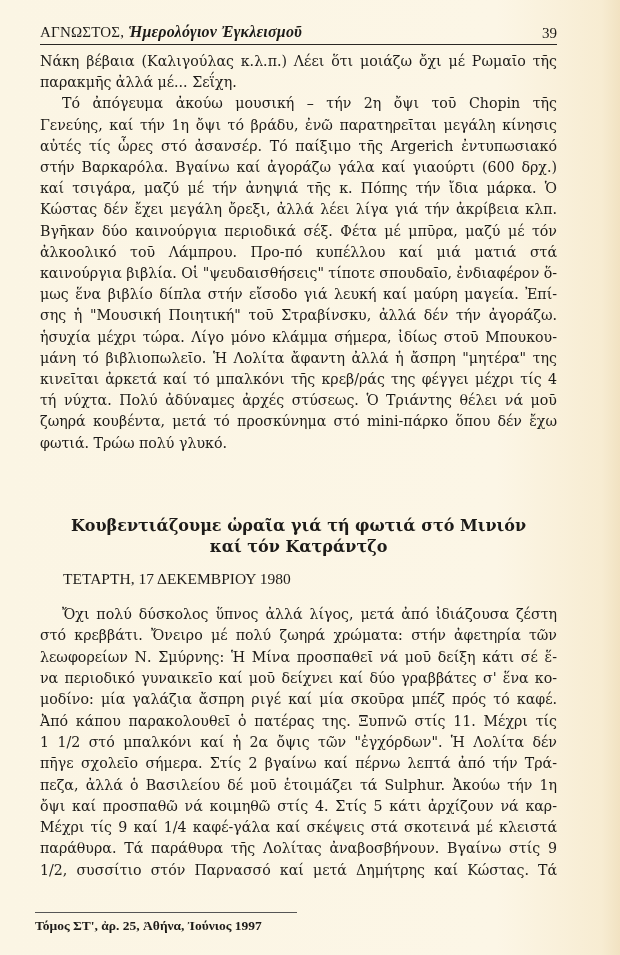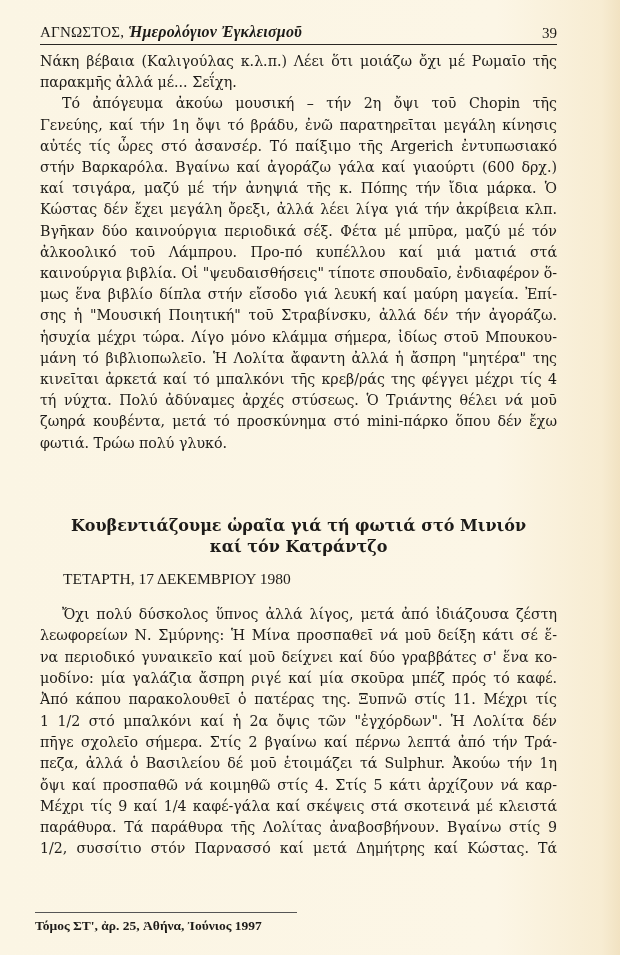--- a/index.html
+++ b/index.html
@@ -93,20 +93,21 @@
   <div class="section-title">
     <div>Κουβεντιάζουμε ὡραῖα γιά τή φωτιά στό Μινιόν</div>
     <div>καί τόν Κατράντζο</div>
   </div>
 
   <div class="date-line">ΤΕΤΑΡΤΗ, 17 ΔΕΚΕΜΒΡΙΟΥ 1980</div>
 
   <div class="body-text2">
     <p>
       <span class="line" style="padding-left: 22px; word-spacing: 0px;">Ὄχι πολύ δύσκολος ὕπνος ἀλλά λίγος, μετά ἀπό ἰδιάζουσα ζέστη</span>
+      <span class="line" style="word-spacing: 0px;">στό κρεββάτι. Ὄνειρο μέ πολύ ζωηρά χρώματα: στήν ἀφετηρία τῶν</span>
       <span class="line" style="word-spacing: 0px;">λεωφορείων Ν. Σμύρνης: Ἡ Μίνα προσπαθεῖ νά μοῦ δείξη κάτι σέ ἕ-</span>
       <span class="line" style="word-spacing: 0px;">να περιοδικό γυναικεῖο καί μοῦ δείχνει καί δύο γραββάτες σ' ἕνα κο-</span>
       <span class="line" style="word-spacing: 0px;">μοδίνο: μία γαλάζια ἄσπρη ριγέ καί μία σκοῦρα μπέζ πρός τό καφέ.</span>
       <span class="line" style="word-spacing: 0px;">Ἀπό κάπου παρακολουθεῖ ὁ πατέρας της. Ξυπνῶ στίς 11. Μέχρι τίς</span>
       <span class="line" style="word-spacing: 0px;">1 1/2 στό μπαλκόνι καί ἡ 2α ὄψις τῶν "ἐγχόρδων". Ἡ Λολίτα δέν</span>
       <span class="line" style="word-spacing: 0px;">πῆγε σχολεῖο σήμερα. Στίς 2 βγαίνω καί πέρνω λεπτά ἀπό τήν Τρά-</span>
       <span class="line" style="word-spacing: 0px;">πεζα, ἀλλά ὁ Βασιλείου δέ μοῦ ἑτοιμάζει τά Sulphur. Ἀκούω τήν 1η</span>
       <span class="line" style="word-spacing: 0px;">ὄψι καί προσπαθῶ νά κοιμηθῶ στίς 4. Στίς 5 κάτι ἀρχίζουν νά καρ-</span>
       <span class="line" style="word-spacing: 0px;">Μέχρι τίς 9 καί 1/4 καφέ-γάλα καί σκέψεις στά σκοτεινά μέ κλειστά</span>
       <span class="line" style="word-spacing: 0px;">παράθυρα. Τά παράθυρα τῆς Λολίτας ἀναβοσβήνουν. Βγαίνω στίς 9</span>

